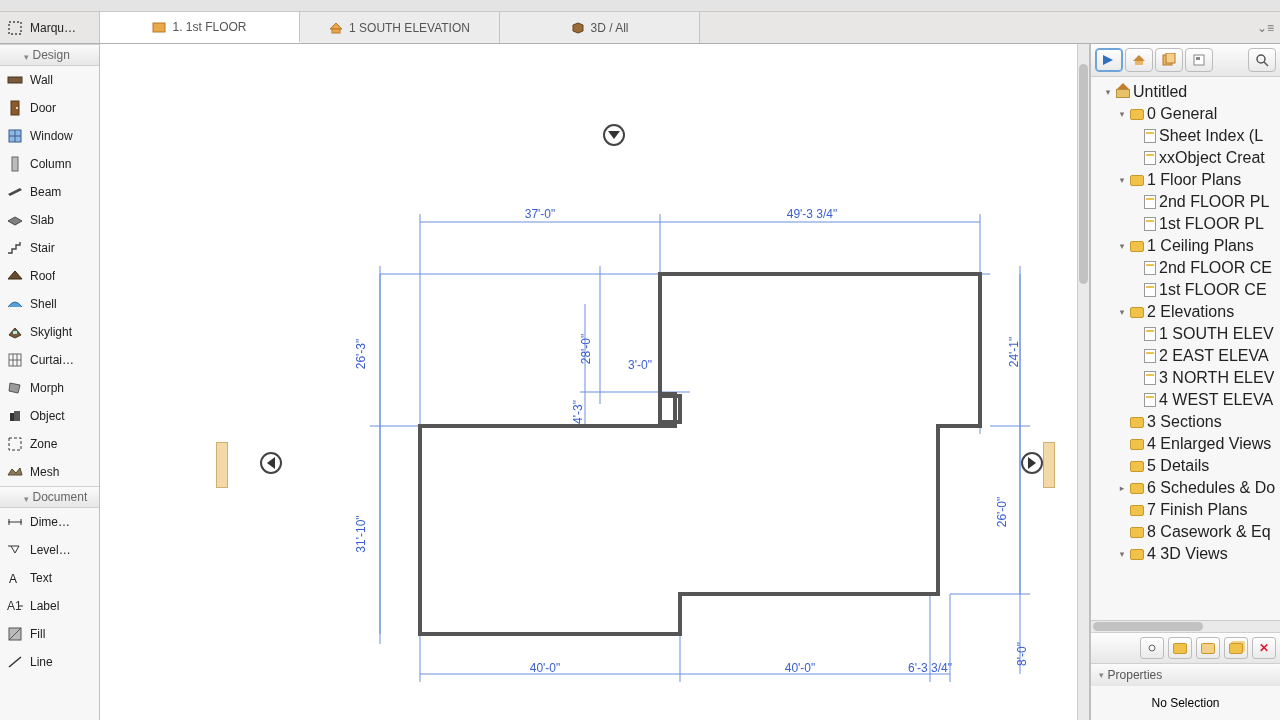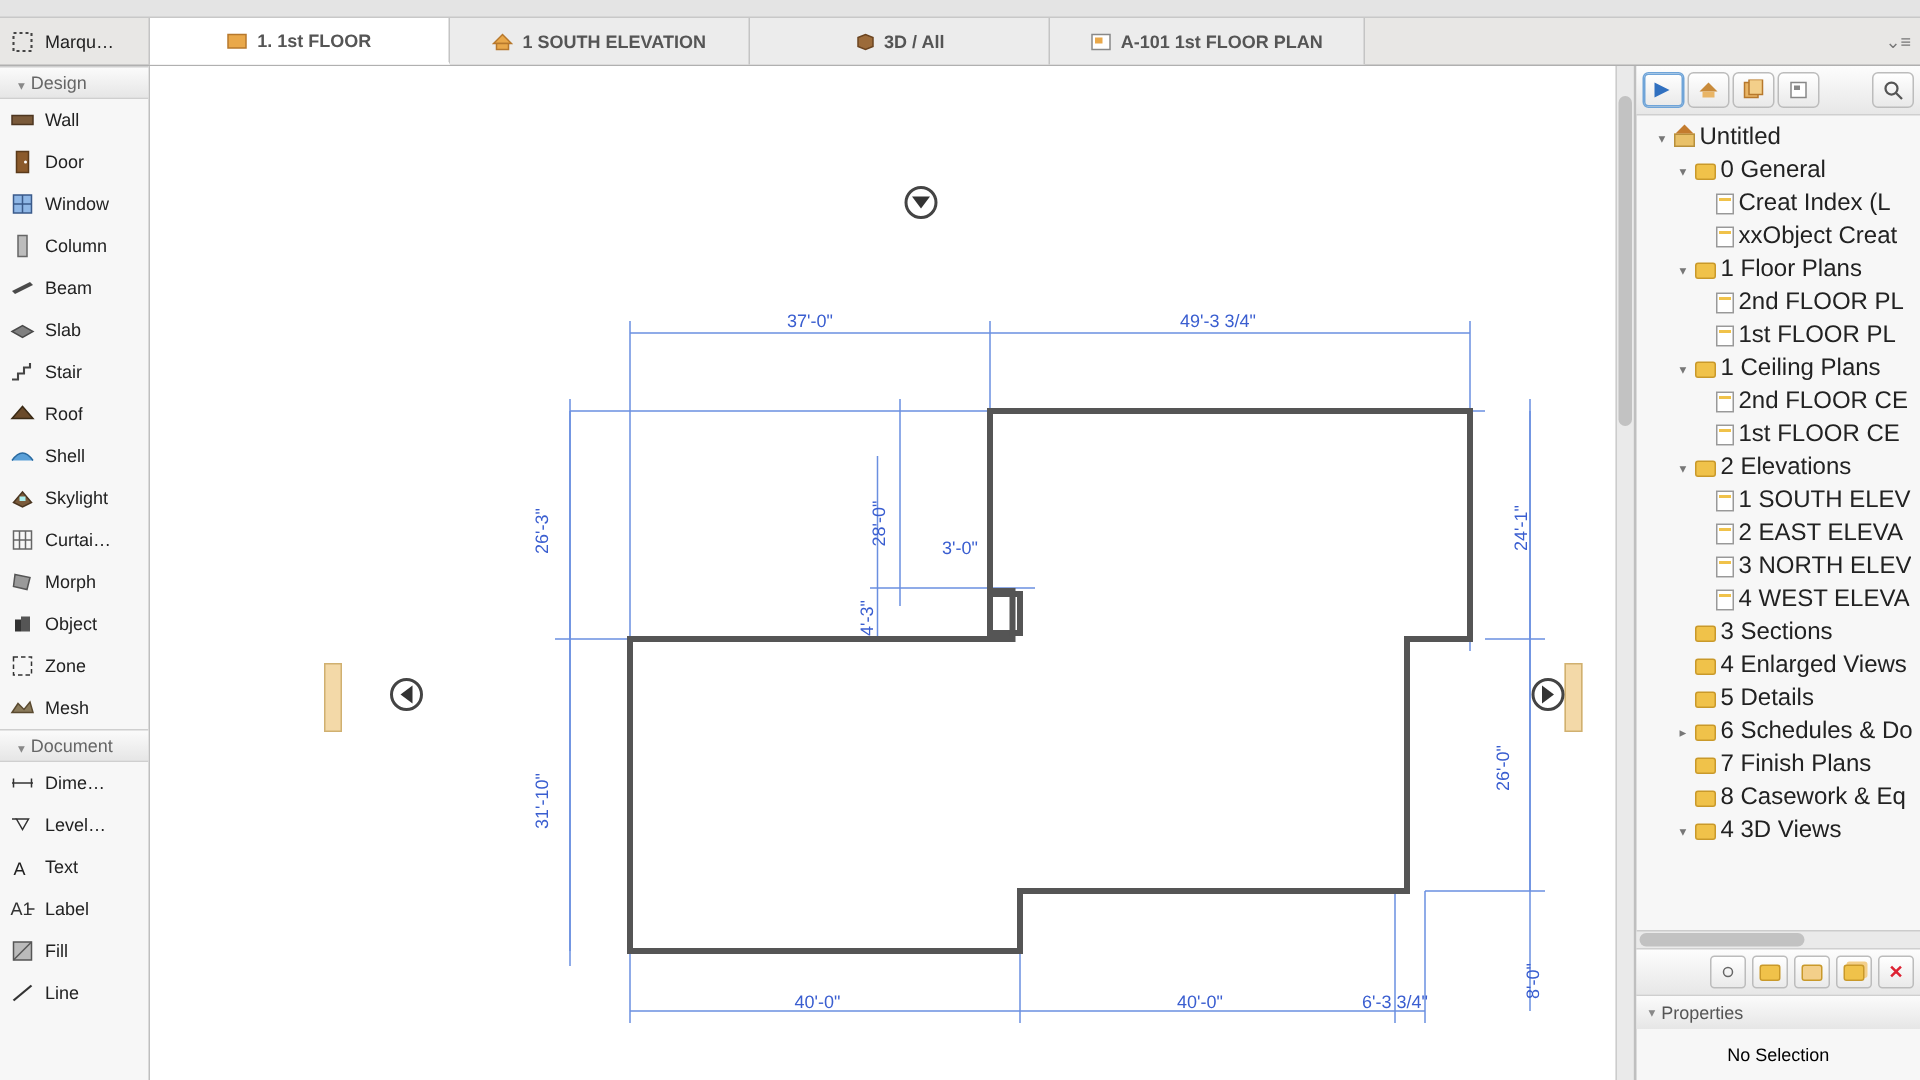--- a/index.html
+++ b/index.html
@@ -9,25 +9,25 @@
 #app { display: flex; flex-direction: column; width: 100%; height: 100%; }
 #top-row { height: 12px; background: #e4e4e4; border-bottom: 1px solid #c8c8c8; }
 #tab-row { display: flex; align-items: stretch; height: 32px; background: #e8e7e5; border-bottom: 1px solid #b0b0b0; }
 #body-row { flex: 1; display: flex; min-height: 0; }
 
 
 #toolbox { width: 100px; background: #f7f7f7; border-right: 1px solid #bfbfbf; display: flex; flex-direction: column; overflow: hidden; }
 .tb-item { display: flex; align-items: center; gap: 6px; padding: 5px 6px; cursor: pointer; }
 .tb-icon { width: 18px; height: 18px; display: inline-flex; align-items: center; justify-content: center; }
 .tb-label { white-space: nowrap; overflow: hidden; text-overflow: ellipsis; color: #222; }
-.tb-section { background: linear-gradient(#fbfbfb,#e6e6e6); border-top: 1px solid #cfcfcf; border-bottom: 1px solid #cfcfcf; padding: 3px 12px; font-size: 11px; color: #666; display: flex; align-items: flex-end; gap: 4px; }
+.tb-section { background: linear-gradient(#fbfbfb,#e6e6e6); border-top: 1px solid #cfcfcf; border-bottom: 1px solid #cfcfcf; padding: 3px 24px; font-size: 11px; color: #666; display: flex; align-items: flex-end; gap: 4px; }
 .tb-section::before { content: "▾"; font-size: 9px; color: #888; }
 
 
-.doc-tab { flex: 0 0 200px; display: flex; align-items: center; justify-content: center; gap: 6px; border-right: 1px solid #c4c4c4; background: #ececec; cursor: pointer; font-weight: bold; }
+.doc-tab { flex: 0 0 200px; display: flex; align-items: center; justify-content: center; gap: 6px; border-right: 1px solid #c4c4c4; background: #ececec; cursor: pointer; }
 .doc-tab.active { background: #ffffff; border-bottom: 2px solid #ffffff; }
 .doc-tab .tab-icon { width: 14px; height: 14px; display: inline-flex; }
 .doc-tab .tab-label { color: #555; font-size: 12px; }
 .tab-spacer { flex: 1; }
 .tab-extras { display: flex; align-items: center; padding: 0 6px; gap: 4px; color: #777; }
 
 
 #canvas-wrap { flex: 1; position: relative; background: #ffffff; border-right: 1px solid #bfbfbf; overflow: hidden; }
 #canvas-wrap .tiny-label { position: absolute; top: 6px; left: 50%; transform: translateX(-50%); font-size: 9px; color: #d69a3a; letter-spacing: 1px; }
 .elev-marker { position: absolute; width: 22px; height: 22px; border: 2px solid #444; border-radius: 50%; background: #fff; display: flex; align-items: center; justify-content: center; }
@@ -111,29 +111,20 @@
       <span class="tab-label">1 SOUTH ELEVATION</span>
     </div>
     <div class="doc-tab">
       <span class="tab-icon">
         <svg width="14" height="14">
             <polygon points="3,4 8,2 13,4 13,10 8,12 3,10" fill="#9c6b3a" stroke="#6b4420"></polygon>
           </svg>
       </span>
       <span class="tab-label">3D / All</span>
     </div>
-    <div class="doc-tab" style="flex:0 0 210px;">
-      <span class="tab-icon">
-        <svg width="14" height="14">
-            <rect x="1" y="2" width="12" height="10" fill="#fff" stroke="#888"></rect>
-            <rect x="3" y="4" width="5" height="4" fill="#e9a84a"></rect>
-          </svg>
-      </span>
-      <span class="tab-label">A-101 1st FLOOR PLAN</span>
-    </div>
     <div class="tab-spacer"></div>
     <div class="tab-extras">⌄≡</div>
   </div>
 
   <div id="body-row">
 
     <div id="toolbox">
       <div class="tb-section">
         <span>Design</span>
       </div>
@@ -461,21 +452,21 @@
         </div>
         <div id="tree-body">
             <div class="tree-row ind2">
               <span class="disclosure">▾</span>
               <span class="folder-icon"></span>
               <span class="tree-label">0 General</span>
             </div>
             <div class="tree-row ind3">
               <span class="disclosure"></span>
               <span class="sheet-icon"></span>
-              <span class="tree-label">Creat Index (L</span>
+              <span class="tree-label">Sheet Index (L</span>
             </div>
             <div class="tree-row ind3">
               <span class="disclosure"></span>
               <span class="sheet-icon"></span>
               <span class="tree-label">xxObject Creat</span>
             </div>
             <div class="tree-row ind2">
               <span class="disclosure">▾</span>
               <span class="folder-icon"></span>
               <span class="tree-label">1 Floor Plans</span>

